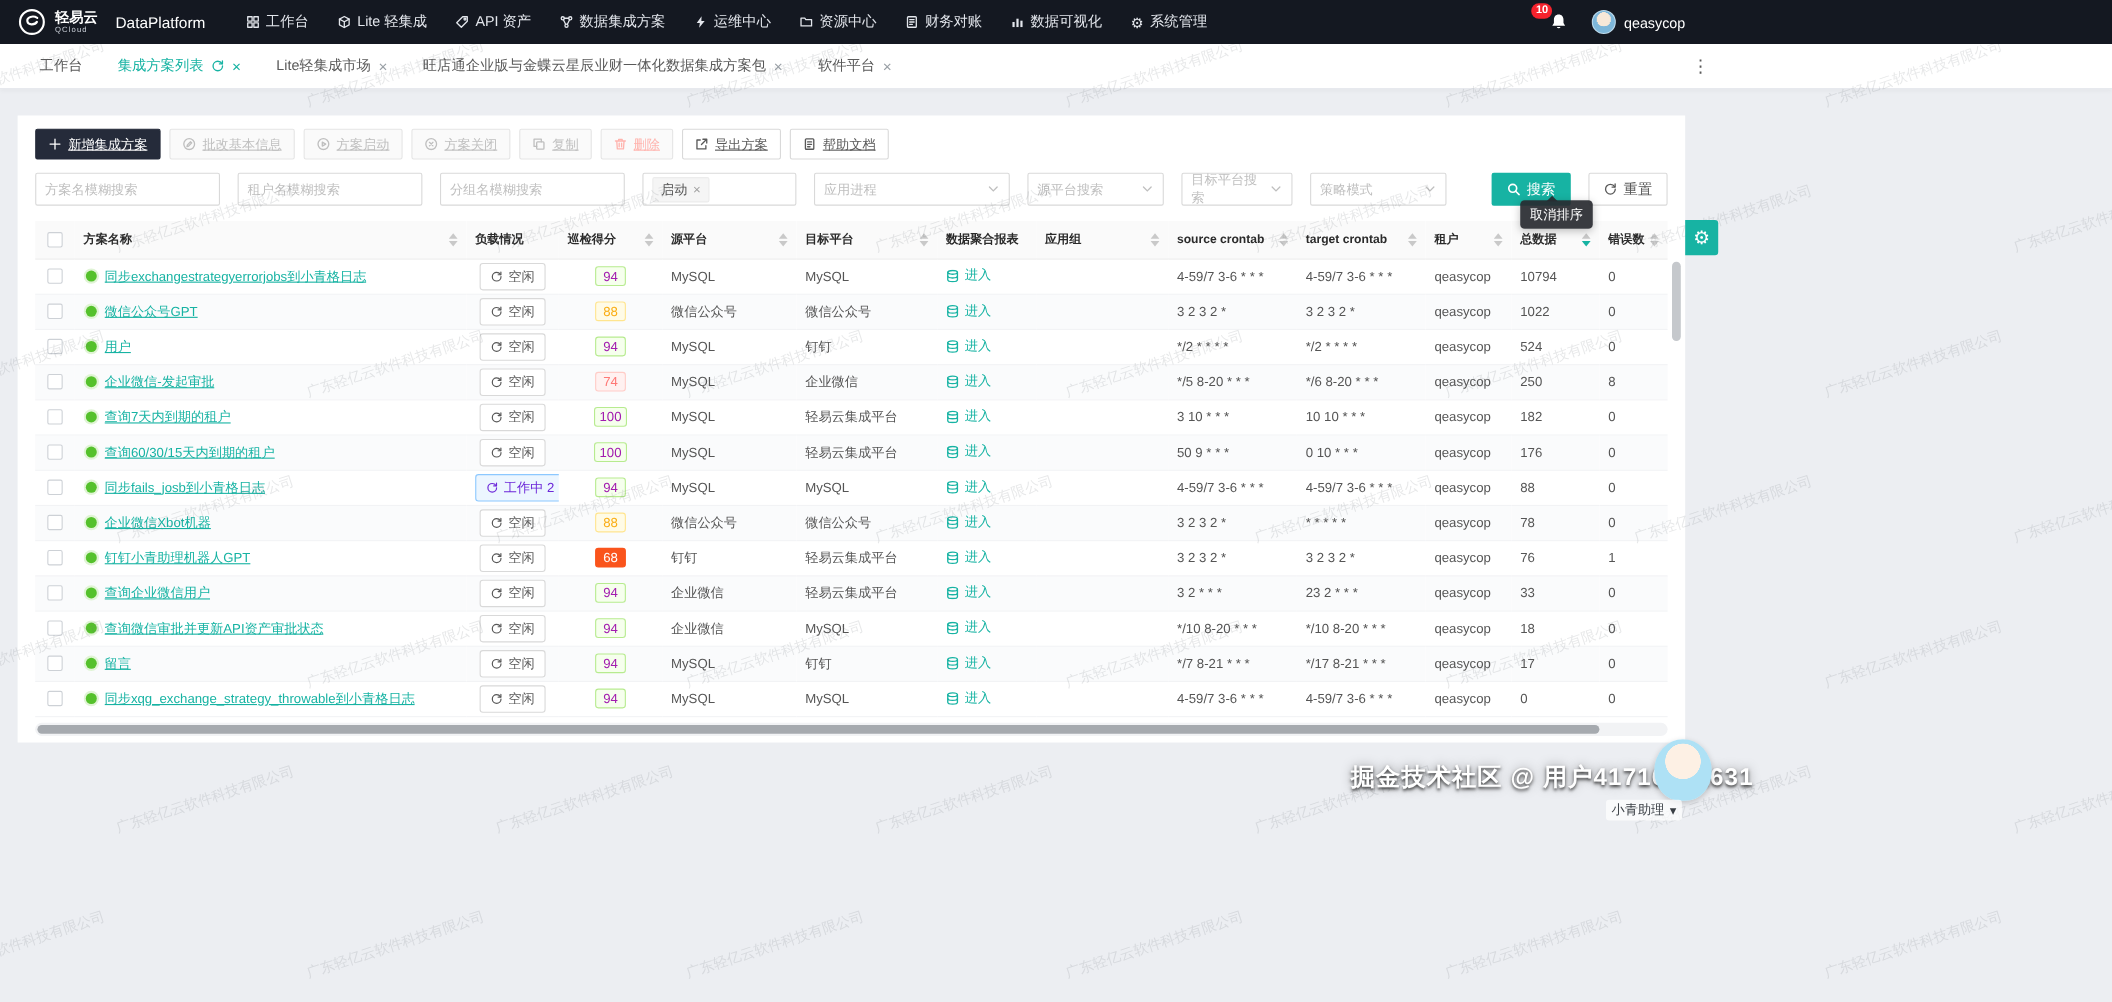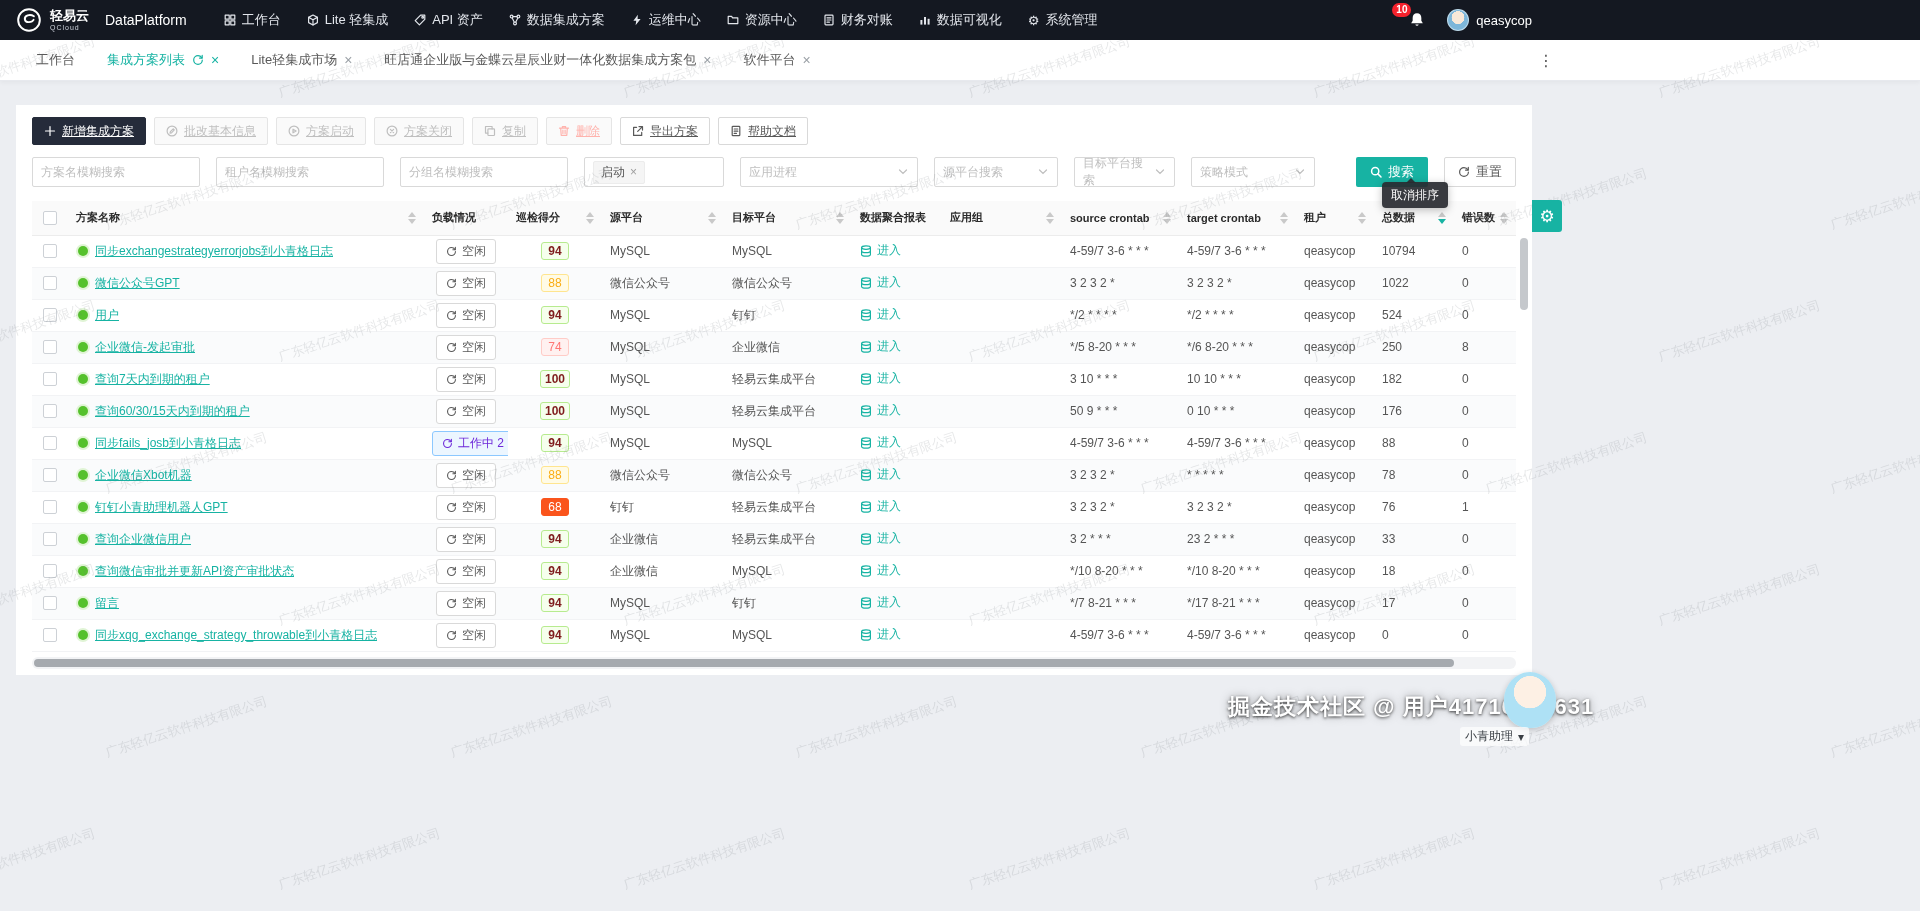--- a/index.html
+++ b/index.html
@@ -75,21 +75,21 @@
   .car.down{border-top:5px solid #c9c9c9;}
   .car.down.on{border-top-color:var(--teal);}
   .cb{display:inline-block;width:14px;height:14px;border:1px solid #cdd1d6;border-radius:2px;background:#fff;cursor:pointer;vertical-align:middle;}
   .name-cell{display:flex;align-items:center;gap:7px;overflow:hidden;}
   .dot{width:10px;height:10px;border-radius:50%;background:#55c12c;box-shadow:0 0 0 2px #e0f4d5;flex:none;margin-left:2px;}
   .plan-link{color:var(--teal);text-decoration:underline;cursor:pointer;overflow:hidden;text-overflow:ellipsis;}
   .load-btn{display:inline-flex;align-items:center;gap:5px;border:1px solid #d9d9d9;border-radius:3px;padding:3px 9px;color:#595959;background:#fff;font-size:12px;cursor:pointer;}
   .load-btn .ic{width:11px;height:11px;}
   .load-btn.active{color:#6d28d9;border-color:#8cc8ff;background:#ecf6ff;}
   .score{display:inline-block;min-width:28px;padding:1px 4px;text-align:center;border:1px solid transparent;border-radius:3px;font-size:12px;}
-  .s-green{color:#7f1d1d;border-color:#b7eb8f;background:#f6ffed;font-weight:bold;}
+  .s-green{color:#a21caf;border-color:#b7eb8f;background:#f6ffed;}
   .s-yellow{color:#faad14;border-color:#ffe58f;background:#fffbe6;}
   .s-pink{color:#ff7875;border-color:#ffccc7;background:#fff1f0;}
   .s-orange-solid{color:#fff;border-color:#fa541c;background:#fa541c;}
   .enter-link{color:var(--teal);display:inline-flex;align-items:center;gap:5px;cursor:pointer;}
 
   
   .vscroll{position:absolute;right:-12px;top:34px;width:8px;height:416px;}
   .vthumb{position:absolute;top:3px;left:0;width:8px;height:72px;background:#c5c8cc;border-radius:4px;}
   .hscroll{height:12px;margin-top:5px;background:#f2f3f5;border-radius:6px;position:relative;}
   .hthumb{position:absolute;top:2px;left:2px;height:8px;width:1420px;background:#a6aaaf;border-radius:4px;}

